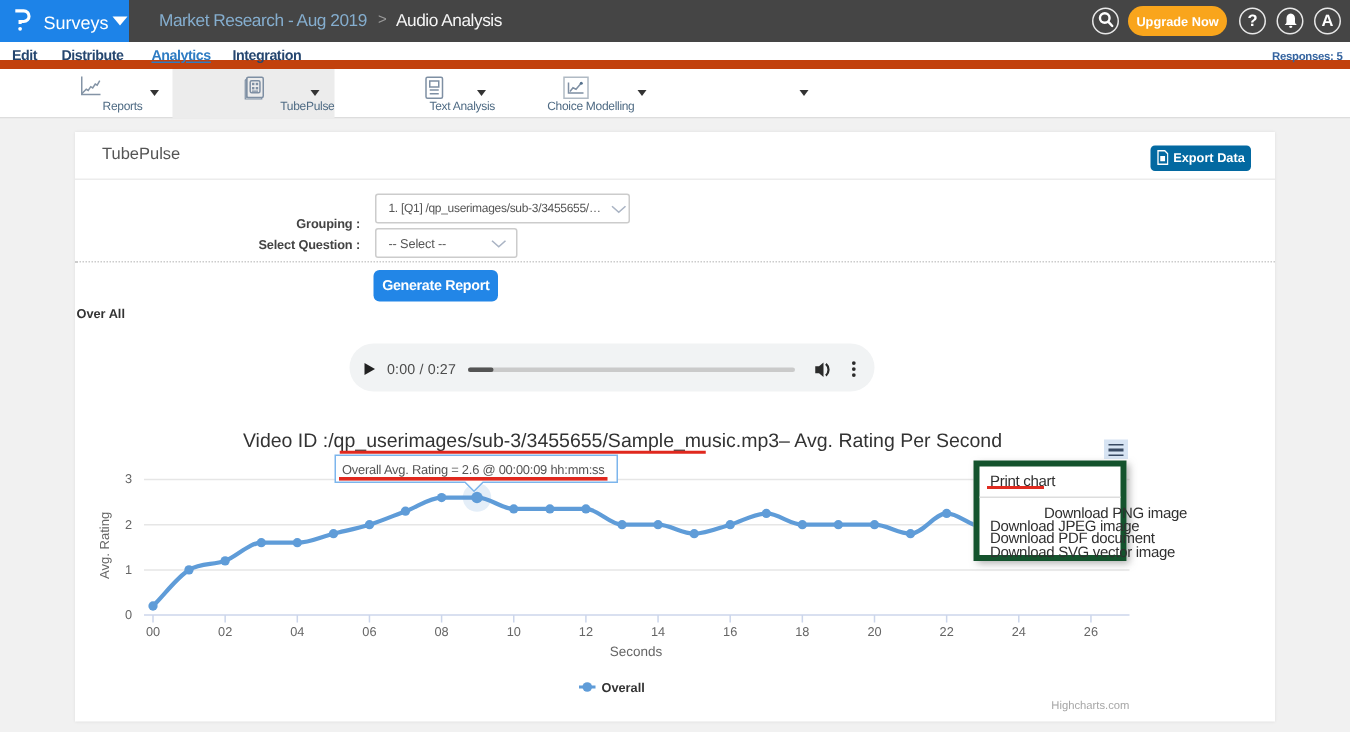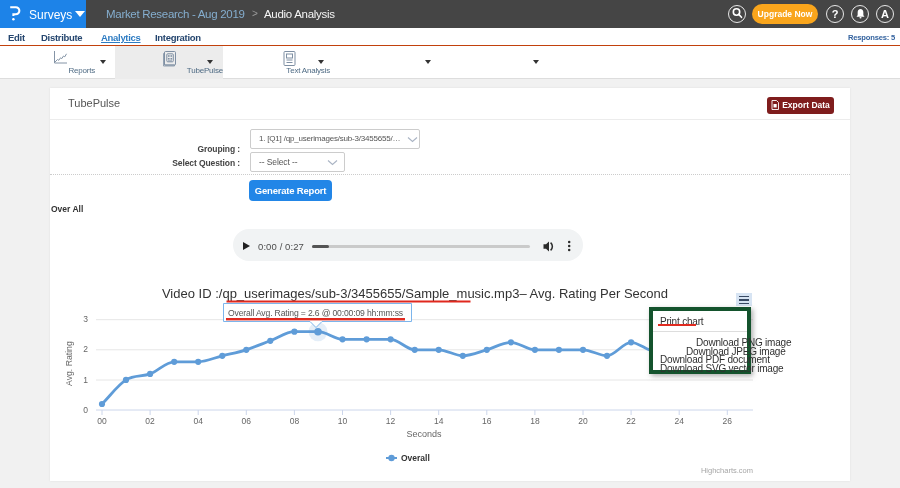--- a/index.html
+++ b/index.html
@@ -10,36 +10,36 @@
 #topbar { position:absolute; left:0; top:0; width:900px; height:28px; background:#454545; }
 #logoblk { position:absolute; left:0; top:0; width:86px; height:28px; background:#1d83e8; }
 #logoblk .s { position:absolute; left:29px; top:8px; color:#fff; font-size:12px; }
 #logoblk .c { position:absolute; left:75px; top:11px; width:0; height:0; border-left:5px solid transparent; border-right:5px solid transparent; border-top:6px solid #fff; }
 .crumb1 { position:absolute; left:106px; top:8px; color:#85aecf; font-size:11.5px; letter-spacing:-0.3px; }
 .crumbsep { position:absolute; left:252px; top:8px; color:#9a9a9a; font-size:10px; }
 .crumb2 { position:absolute; left:264px; top:8px; color:#f5f5f5; font-size:11.5px; letter-spacing:-0.3px; }
 .tb-circle { position:absolute; top:4.5px; width:18px; height:18px; border:1.4px solid #e8e8e8; border-radius:50%; color:#fff; text-align:center; font-size:11px; font-weight:bold; line-height:16px; }
 #upgrade { position:absolute; left:752px; top:4px; width:66px; height:20px; background:#f9a51c; border-radius:10px; color:#fff; font-size:8.5px; font-weight:bold; text-align:center; line-height:20px; }
 
-#navrow { position:absolute; left:0; top:28px; width:900px; height:18px; background:#fff; border-bottom:1px solid #c2410c; font-size:9.5px; letter-spacing:-0.3px; }
+#navrow { position:absolute; left:0; top:28px; width:900px; height:18px; background:#fff; border-bottom:6px solid #c2410c; font-size:9.5px; letter-spacing:-0.3px; }
 #navrow a { position:absolute; top:4px; color:#25466f; text-decoration:none; font-weight:bold;}
 #navrow a.act { color:#2e7cc3; text-decoration:underline; }
 #resp { position:absolute; left:848px; top:5px; color:#34639f; font-size:7.6px; font-weight:bold; letter-spacing:-0.2px; }
 
 #toolbar { position:absolute; left:0; top:46px; width:900px; height:33px; background:#fff; border-bottom:1px solid #ddd; }
 .tgroup { position:absolute; top:0; height:33px; text-align:right; }
 .tgroup.sel { background:#ececec; }
 .tgroup .ticon { position:absolute; top:4px; left:50%; transform:translateX(-50%); }
 .tgroup .tlabel { position:absolute; bottom:4px; width:100%; font-size:8px; color:#4f6b84; letter-spacing:-0.2px; }
 .tcaret { position:absolute; top:14px; width:0; height:0; border-left:3.5px solid transparent; border-right:3.5px solid transparent; border-top:4.5px solid #333; }
 
 #card { position:absolute; left:50px; top:88px; width:800px; height:393px; background:#fff; box-shadow:0 0 2px rgba(0,0,0,0.08); }
 #cardhead { position:absolute; left:50px; top:88px; width:800px; height:32px; border-bottom:1px solid #ececec; }
 #cardtitle { position:absolute; left:68px; top:97px; font-size:11px; color:#555; }
-#exportbtn { position:absolute; left:767px; top:97px; width:67px; height:17px; background:#7f1d1d; border-radius:3px; color:#fff; font-size:8.5px; font-weight:bold; text-align:center; line-height:17px; }
+#exportbtn { position:absolute; left:767px; top:97px; width:67px; height:17px; background:#0369a1; border-radius:3px; color:#fff; font-size:8.5px; font-weight:bold; text-align:center; line-height:17px; }
 
 .flabel { position:absolute; font-size:8.5px; font-weight:bold; color:#444; text-align:right; letter-spacing:-0.1px; }
 .fselect { position:absolute; height:20px; border:1px solid #ccc; background:#fff; font-size:8.5px; color:#555; line-height:18px; padding-left:8px; padding-right:16px; border-radius:2px; white-space:nowrap; letter-spacing:-0.1px; overflow:hidden; text-overflow:ellipsis; }
 #dotsep { position:absolute; left:50px; top:174px; width:800px; border-top:1px dotted #ccc; }
 #genbtn { position:absolute; left:249px; top:180px; width:83px; height:21px; background:#2286e7; border-radius:4px; color:#fff; font-size:9.5px; font-weight:bold; text-align:center; line-height:21px; letter-spacing:-0.2px; }
 #overall { position:absolute; left:51px; top:204px; font-size:8.5px; font-weight:bold; color:#333; }
 
 #player { position:absolute; left:233px; top:229px; width:350px; height:32px; background:#f1f3f4; border-radius:16px; }
 #ptime { position:absolute; left:258px; top:241px; font-size:9.5px; color:#4c4c4c; letter-spacing:0.1px; }
 #ptri { position:absolute; left:243px; top:242px; width:0; height:0; border-left:7px solid #212121; border-top:4.5px solid transparent; border-bottom:4.5px solid transparent; }
@@ -118,20 +118,29 @@
 <div class="tgroup" style="left:250px; width:80px;">
   <svg class="ticon" width="16" height="17" viewBox="0 0 16 17">
         <rect x="2" y="1.5" width="11" height="14" rx="1" stroke="#7e8fa3" fill="none"></rect>
         <rect x="4.5" y="4" width="6" height="4" stroke="#7e8fa3" fill="none"></rect>
         <line x1="4.5" y1="10" x2="10.5" y2="10" stroke="#7e8fa3"></line>
         <line x1="4.5" y1="12.5" x2="10.5" y2="12.5" stroke="#7e8fa3"></line>
       </svg>
   <div class="tlabel">Text Analysis</div>
 </div>
 <span class="tcaret" style="left:318px;"></span>
+<div class="tgroup" style="left:345px; width:78px;">
+  <svg class="ticon" width="20" height="17" viewBox="0 0 20 17">
+        <rect x="2" y="1.5" width="16" height="14" stroke="#b0bac4" fill="none"></rect>
+        <polyline points="5,5 5,12 15,12" stroke="#7e8fa3" fill="none"></polyline>
+        <polyline points="6,11 8,8.5 10,9.5 13,6" stroke="#7e8fa3" fill="none"></polyline>
+        <circle cx="13.5" cy="5.5" r="1" fill="#54708c"></circle>
+      </svg>
+  <div class="tlabel">Choice Modelling</div>
+</div>
 <span class="tcaret" style="left:425px;"></span>
 <span class="tcaret" style="left:533px;"></span>
 </div>
 
 <div id="card"></div>
 <div id="cardhead"></div>
 <div id="cardtitle">TubePulse</div>
 <div id="exportbtn"><svg width="8" height="10" viewBox="0 0 8 10" style="vertical-align:-1.5px; margin-right:3px">
       <path d="M1 0.5 L5.5 0.5 L7.5 2.5 L7.5 9.5 L1 9.5 Z" fill="none" stroke="#fff" stroke-width="0.9"></path>
       <rect x="2.5" y="4" width="3.2" height="3.5" fill="#fff"></rect>
@@ -269,16 +278,16 @@
 <div id="hcbtn">
     <div style="top:2.6px"></div>
     <div style="top:6.1px"></div>
     <div style="top:9.6px"></div>
   </div>
 <div id="hcmenu">
   <span class="mi" style="top:5px;">Print chart</span>
   <span id="printu"></span>
   <hr>
   <span class="mi" style="top:26px;padding-left:36px;">Download PNG image</span>
-  <span class="mi" style="top:34.6px;margin-left:26px;">Download JPEG image</span>
+  <span class="mi" style="top:34.6px;">Download JPEG image</span>
   <span class="mi" style="top:43.2px;">Download PDF document</span>
   <span class="mi" style="top:51.8px;">Download SVG vector image</span>
 </div>
 
 </body></html>

